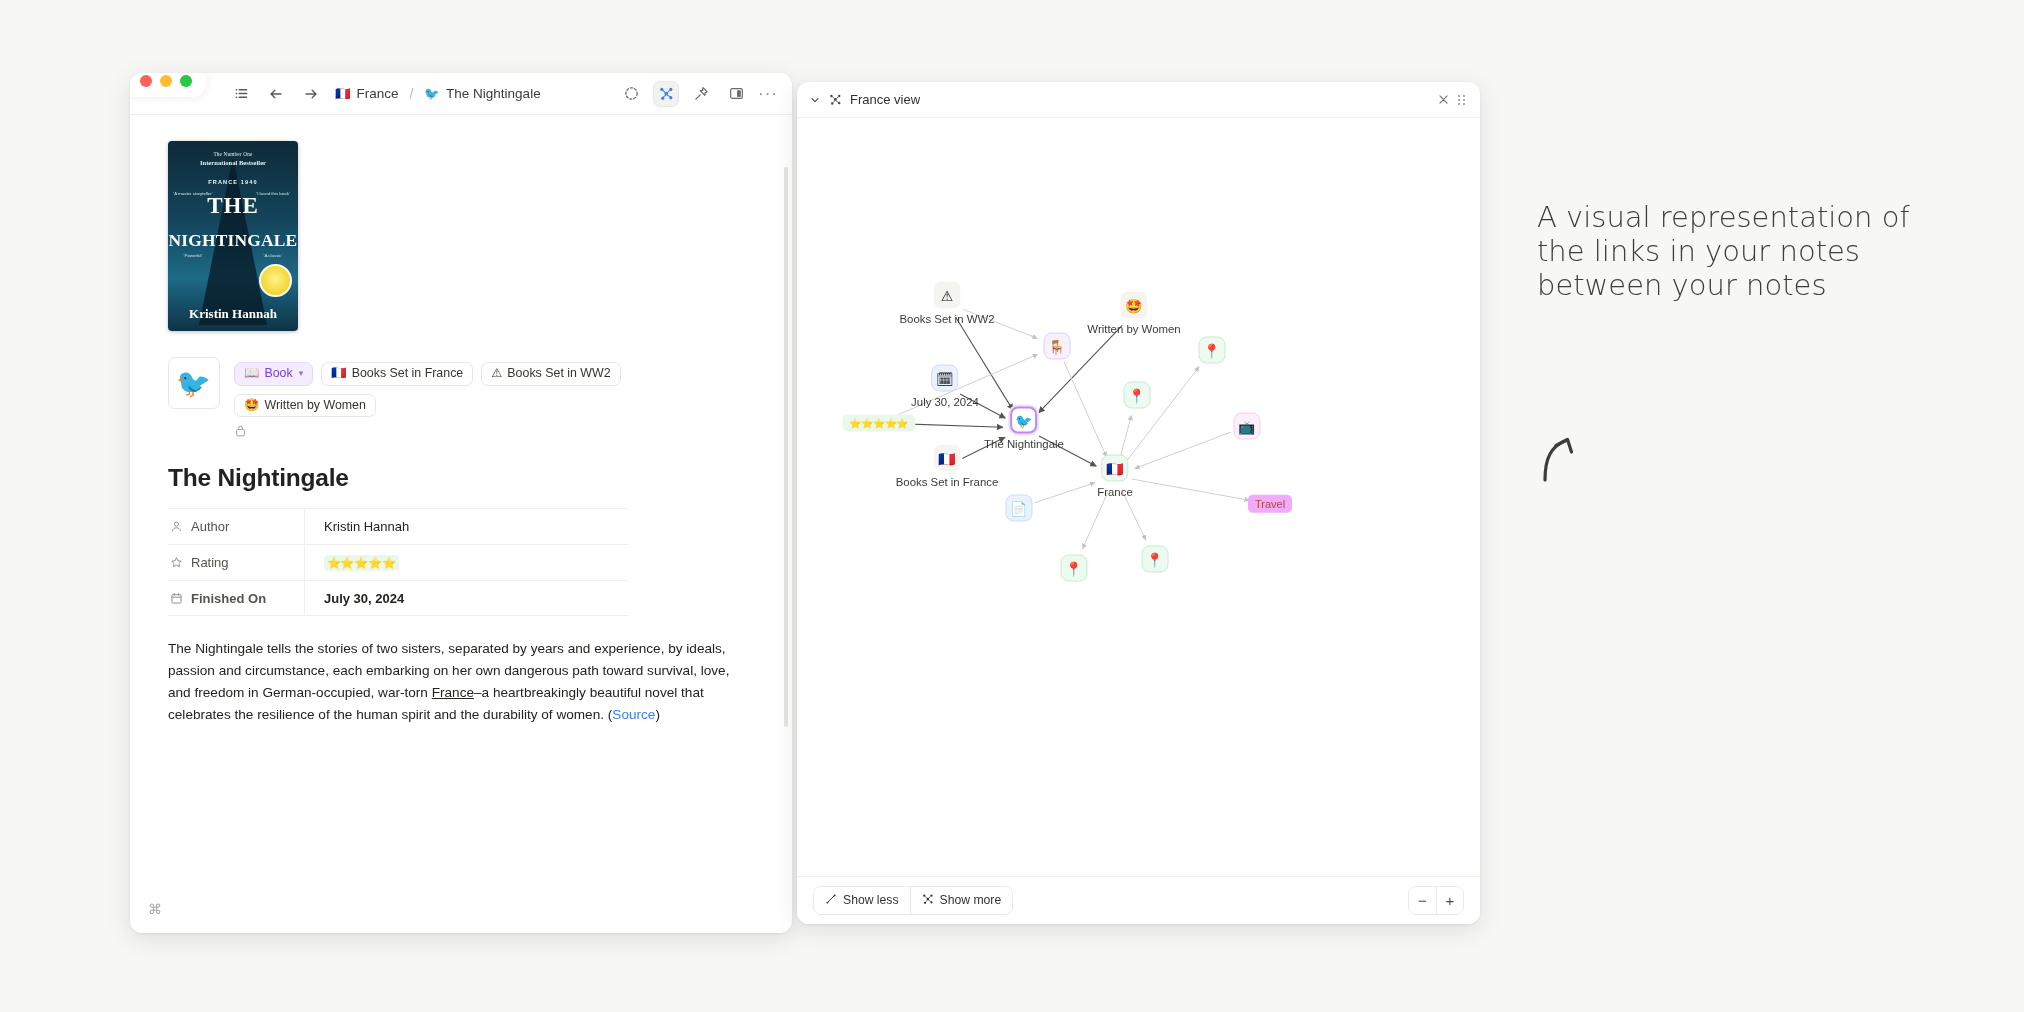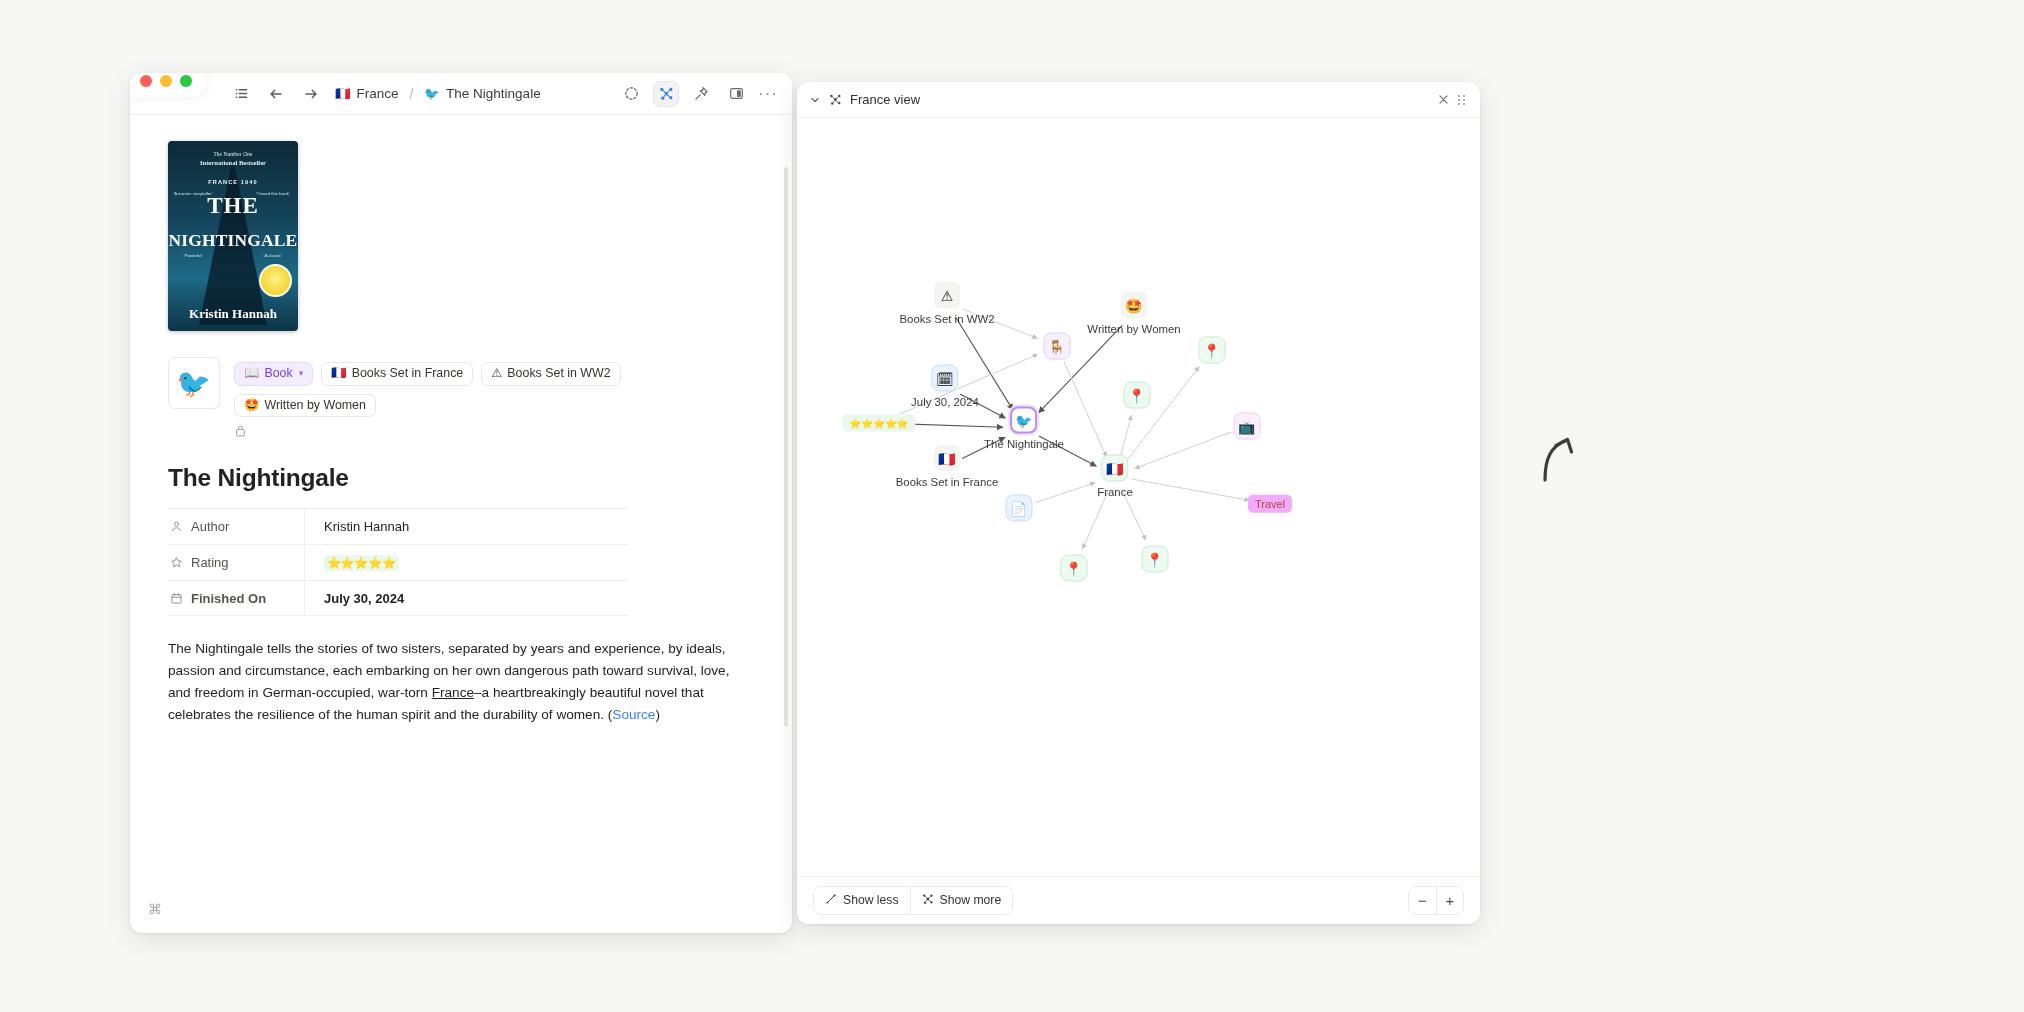--- a/index.html
+++ b/index.html
@@ -533,20 +533,21 @@
           <span>Show more</span>
         </span>
       </div>
       <div id="foot-right">
         <span class="zoom-btn">−</span>
         <span class="zoom-btn">+</span>
       </div>
     </div>
   </div>
 
+  <div id="annot">A visual representation of the links in your notes between your notes</div>
   <div id="annot-arrow">
     <svg width="54" height="60" viewBox="0 0 54 60" fill="none" stroke="#3d3d3a" stroke-width="3.2" stroke-linecap="round" stroke-linejoin="round">
       <path d="M5 56c0-22 6-34 22-40"></path>
       <path d="M16 21.5 27.5 15.5 31.5 28"></path>
     </svg>
   </div>
 
 </div>
 
 </body></html>

